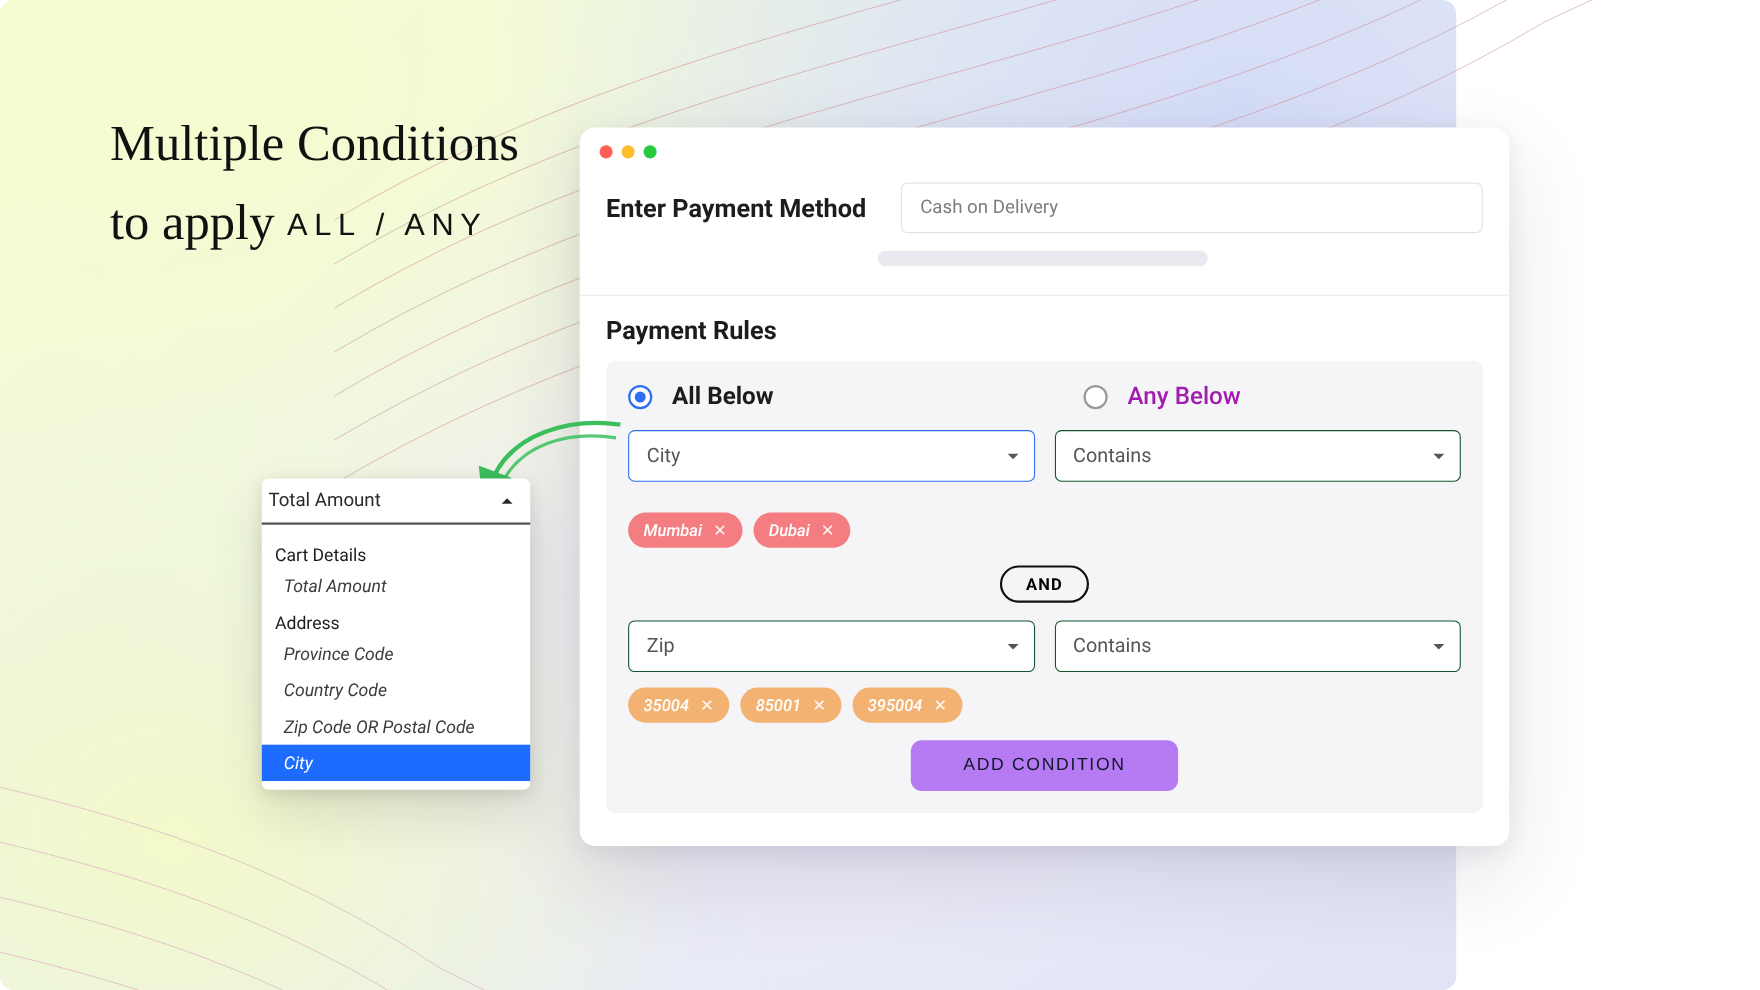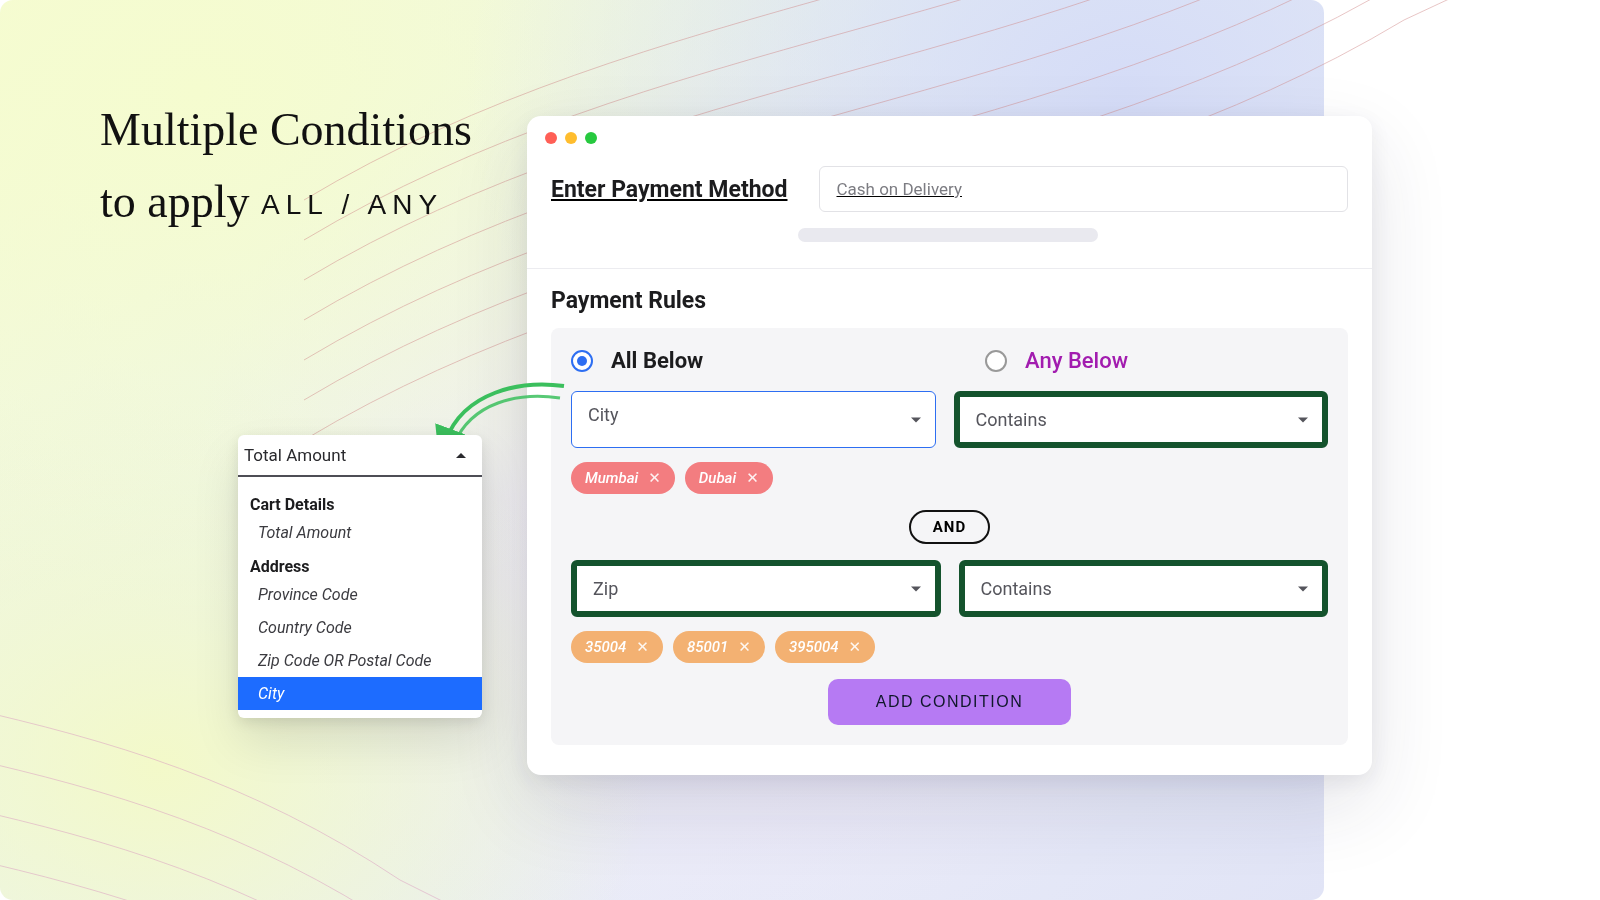--- a/index.html
+++ b/index.html
@@ -33,21 +33,21 @@
     background: #fff; border-radius: 14px;
     box-shadow: 0 30px 80px rgba(40,40,70,0.12), 0 6px 20px rgba(40,40,70,0.08);
   }
   .titlebar { display: flex; gap: 8px; padding: 16px 18px 10px; }
   .dot { width: 12px; height: 12px; border-radius: 50%; }
   .dot.red { background: #ff5f56; }
   .dot.yellow { background: #ffbd2e; }
   .dot.green { background: #27c93f; }
 
   .section-top { padding: 12px 24px 26px; border-bottom: 1px solid #ececf0; }
-  .row1 { display: flex; align-items: center; gap: 32px; text-decoration: underline; }
+  .row1 { display: flex; align-items: center; gap: 32px; }
   .label-strong { font-size: 23px; font-weight: 700; color: #1c1c1e; flex-shrink: 0; }
   .input {
     flex: 1; border: 1px solid #e2e2e6; border-radius: 6px;
     padding: 12px 16px; font-size: 17px; color: #7c7c82;
   }
   .skel { margin-top: 16px; height: 14px; width: 300px; background: #e9e9ef; border-radius: 8px; margin-left: 247px; }
 
   .section-rules { padding: 18px 24px 30px; }
   .rules-title { font-size: 23px; font-weight: 700; color: #1c1c1e; margin-bottom: 14px; }
   .rules-box { background: #f5f5f7; border-radius: 8px; padding: 20px; }
@@ -59,39 +59,39 @@
     display: flex; align-items: center; justify-content: center;
     border: 2px solid #999; background: #fff;
   }
   .radio.selected { border-color: #2d6ef2; }
   .radio.selected::after { content: ""; width: 10px; height: 10px; border-radius: 50%; background: #2d6ef2; }
   .radio-label { font-size: 22px; font-weight: 700; color: #1c1c1e; }
   .radio-label.dim { font-weight: 500; color: #a21caf; }
 
   .cond-row { display: flex; gap: 18px; margin-bottom: 14px; }
   .select {
-    flex: 1; background: #fff; border: 6px solid #14532d; border-radius: 6px;
+    flex: 1; background: #fff; border: 1px solid #14532d; border-radius: 6px;
     padding: 12px 40px 12px 16px; font-size: 18px; color: #55555c;
     position: relative;
   }
   .select.highlight { border: 1.5px solid #2d6ef2; }
   .select .caret {
     position: absolute; right: 14px; top: 50%; transform: translateY(-50%);
     width: 0; height: 0; border-left: 5px solid transparent; border-right: 5px solid transparent;
     border-top: 5px solid #55555c;
   }
 
   .chips { display: flex; gap: 10px; flex-wrap: wrap; margin-bottom: 16px; }
   .chip {
     display: inline-flex; align-items: center; gap: 10px;
     padding: 7px 14px; border-radius: 18px;
     color: #fff; font-size: 15px; font-style: italic; font-weight: 500;
   }
   .chip .x { font-style: normal; opacity: 0.9; font-size: 15px; line-height: 1; }
-  .chip.pink { background: #f37d80; }
+  .chip.pink { background: #f37d80; margin-top: 14px; }
   .chip.orange { background: #f3b172; }
 
   .and-pill {
     display: block; margin: 4px auto 16px; width: fit-content;
     border: 2px solid #111; border-radius: 22px;
     padding: 6px 22px; font-weight: 700; letter-spacing: 1px; font-size: 15px;
   }
 
   .add-btn {
     display: block; margin: 8px auto 0; padding: 14px 48px;
@@ -109,21 +109,21 @@
   .dd-selected {
     padding: 10px 16px 10px 6px; border-bottom: 2px solid #4d4d55;
     display: flex; justify-content: space-between; align-items: center;
     font-size: 17px; color: #2a2a2e;
   }
   .dd-selected .caret-up {
     width: 0; height: 0; border-left: 5px solid transparent; border-right: 5px solid transparent;
     border-bottom: 5px solid #2a2a2e;
   }
   .dd-body { padding: 10px 0 8px; }
-  .dd-group { padding: 8px 12px 2px; font-weight: 700; font-size: 16px; color: #1c1c1e; }
+  .dd-group { padding: 8px 12px 2px; font-weight: 400; font-size: 16px; color: #1c1c1e; }
   .dd-item { padding: 7px 12px 7px 20px; font-size: 16px; font-style: italic; color: #3b3b40; }
   .dd-item.active { background: #1d6cff; color: #fff; }
 
   .arrow {
     position: absolute; left: 432px; top: 378px; width: 140px; height: 100px;
     pointer-events: none;
   }
 
   .any-spacer { flex: 1; }
 </style>

